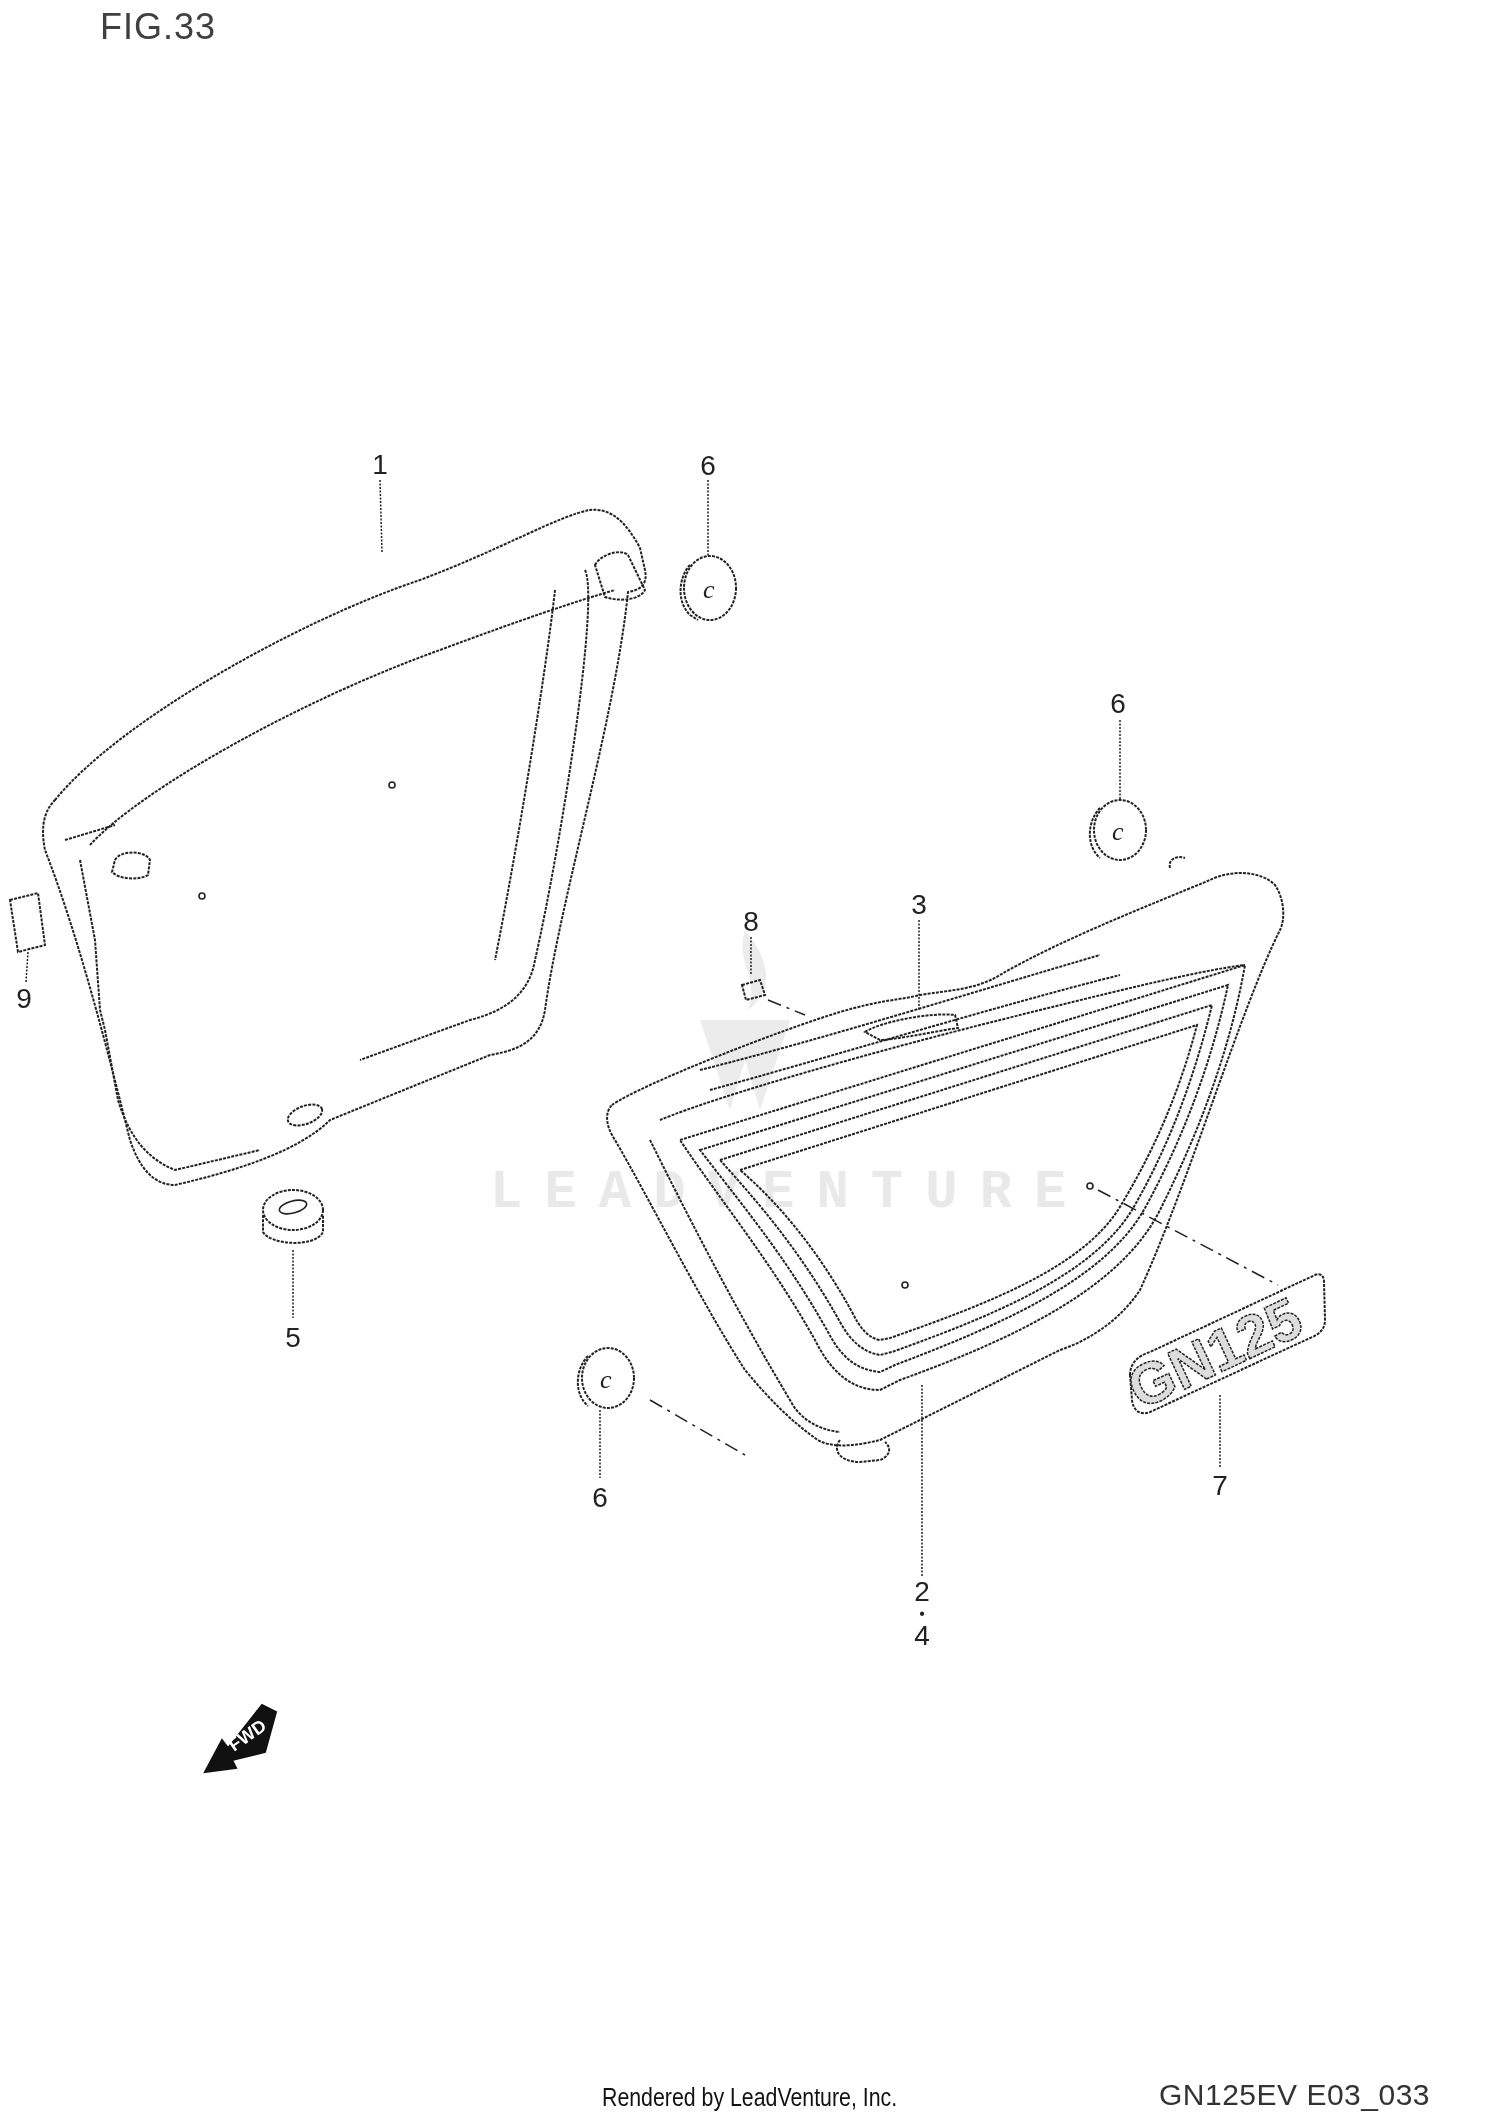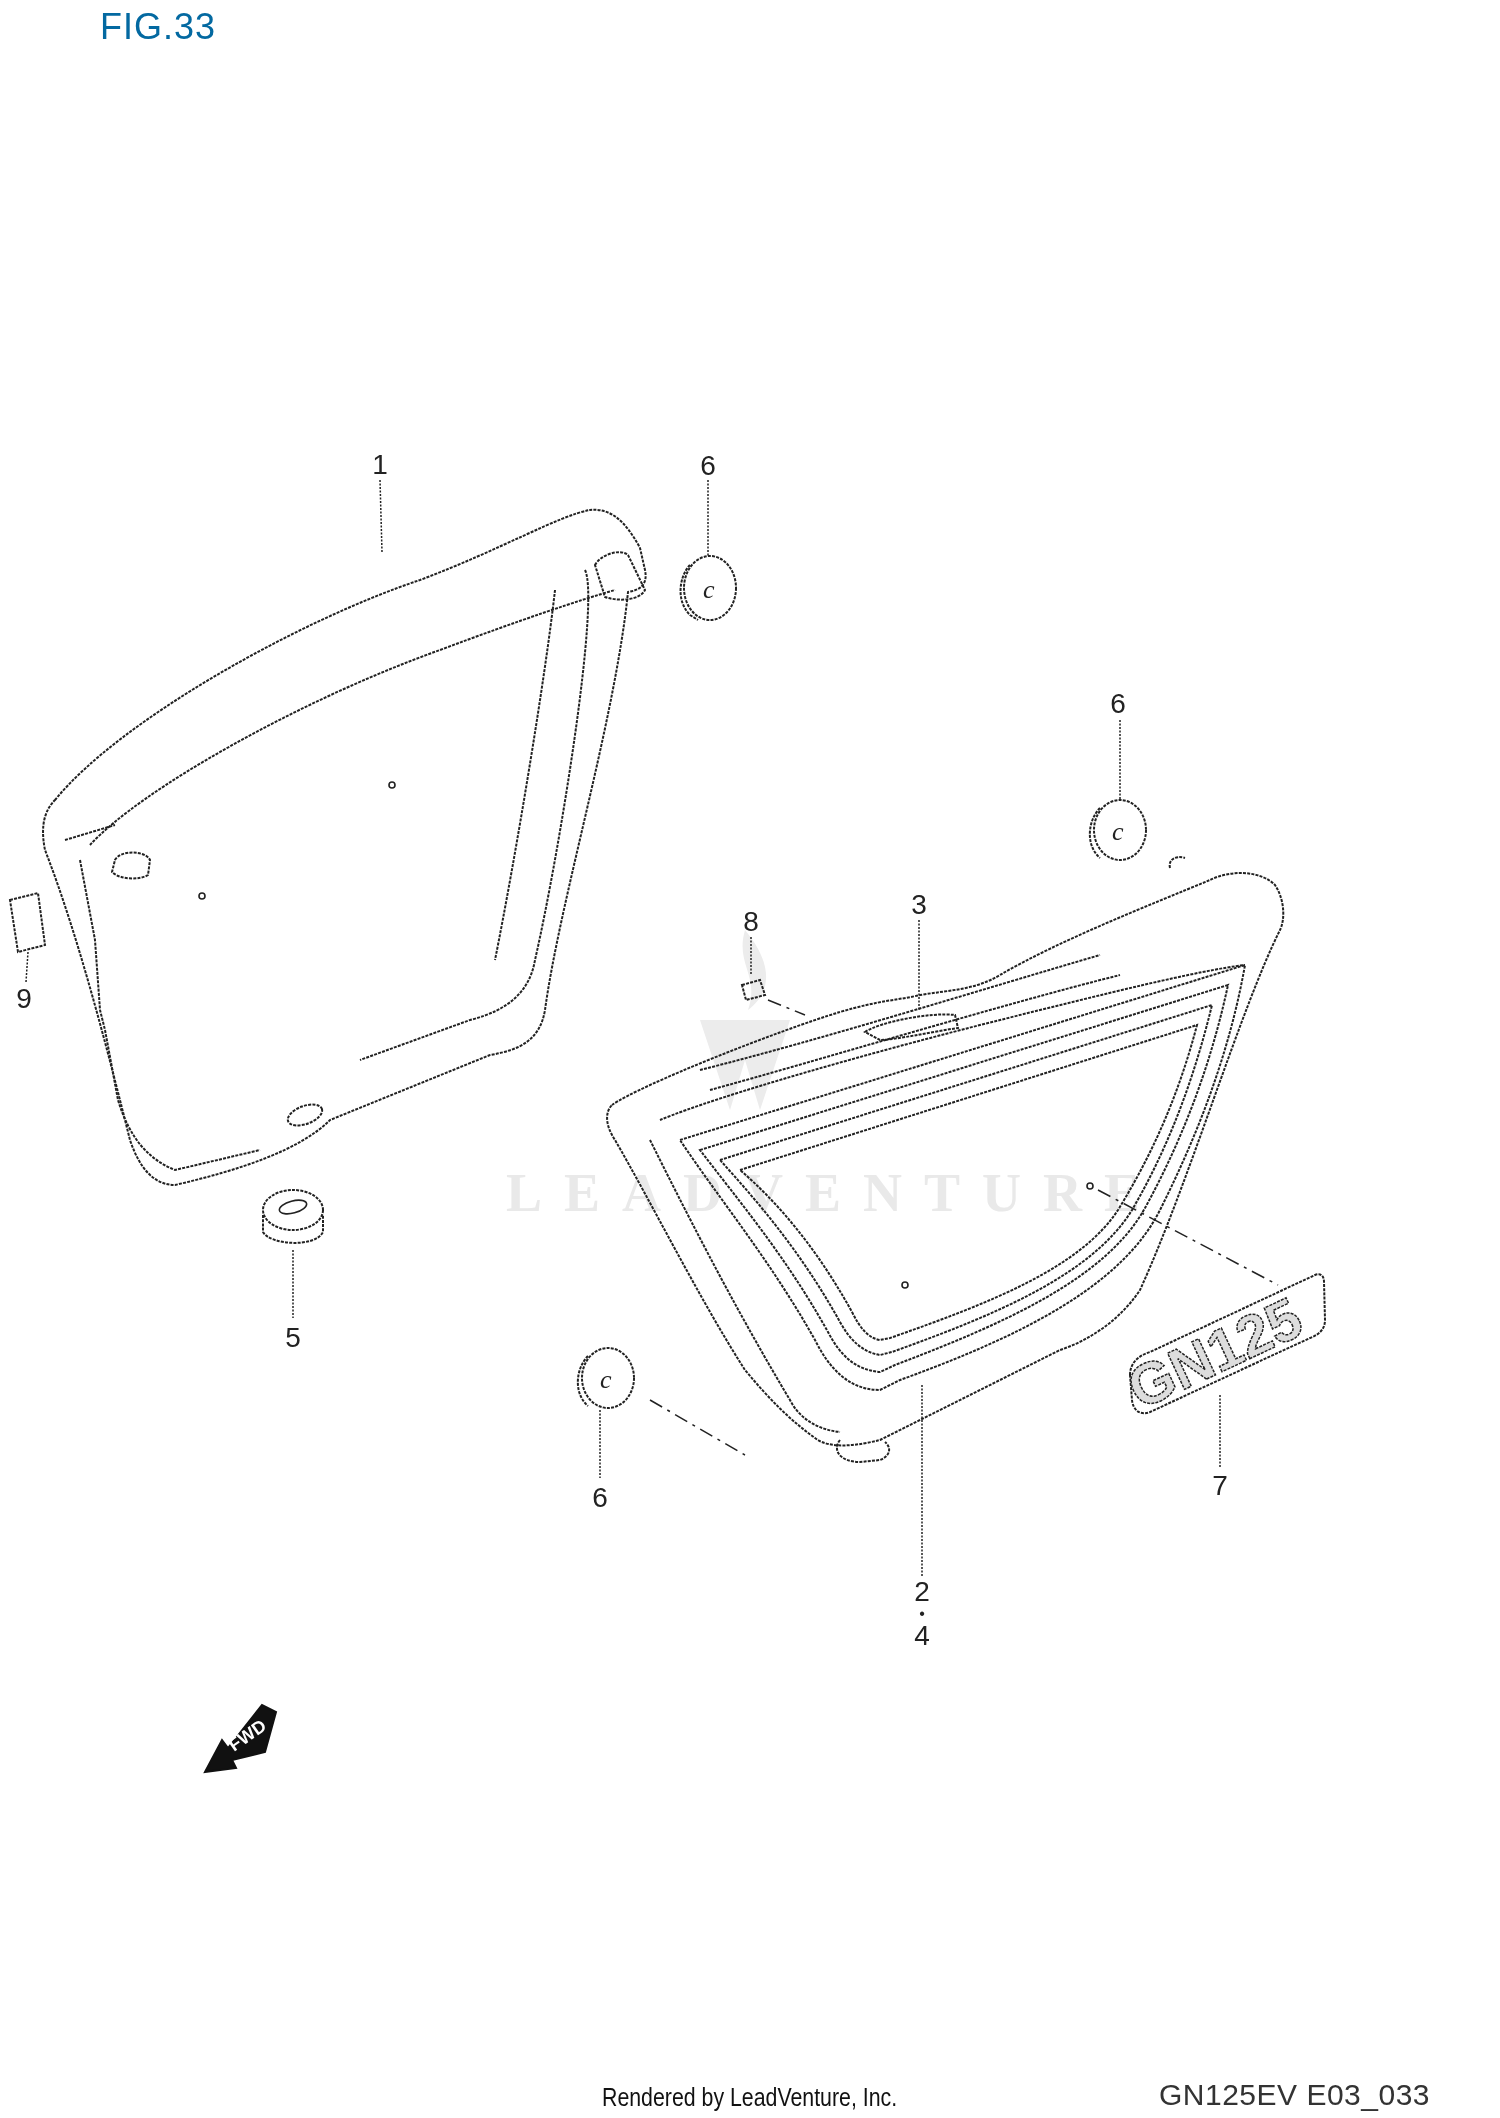--- a/index.html
+++ b/index.html
@@ -1,22 +1,22 @@
 <!DOCTYPE html>
 <html><head>
 <meta charset="utf-8">
 <style>
   html, body { margin: 0; padding: 0; background: #ffffff; }
   body { width: 1500px; height: 2118px; position: relative; overflow: hidden; font-family: "DejaVu Sans", sans-serif; color: #111; }
-  .fig-title { position: absolute; left: 100px; top: 6px; font-size: 36px; letter-spacing: 1px; color: #0369a1; font-family: "Liberation Sans", sans-serif; }
+  .fig-title { position: absolute; left: 100px; top: 6px; font-size: 36px; letter-spacing: 1px; color: #404040; font-family: "Liberation Sans", sans-serif; }
   svg.drawing { position: absolute; left: 0; top: 0; }
   .callout { position: absolute; font-family: "Liberation Sans", sans-serif; font-size: 28px; color: #222; transform: translate(-50%, -50%); line-height: 1; }
   .footer-credit { position: absolute; left: 602px; top: 2082px; font-family: "Liberation Sans", sans-serif; font-size: 26px; color: #111; transform: scaleX(0.82); transform-origin: left center; }
   .footer-code { position: absolute; left: 1130px; top: 2078px; font-family: "Liberation Sans", sans-serif; font-size: 30px; color: #333; letter-spacing: 0.5px; margin-left: 29px; }
-  .watermark { position: absolute; left: 490px; top: 1162px; font-family: Liberation Serif, serif; font-size: 54px; font-weight: bold; letter-spacing: 22px; color: #e9e9e9; margin-left: 16px; }
+  .watermark { position: absolute; left: 490px; top: 1162px; font-family: Liberation Mono, monospace; font-size: 54px; font-weight: bold; letter-spacing: 22px; color: #e9e9e9; }
   .line { fill: none; stroke: #222; stroke-width: 2; stroke-dasharray: 3 1.2; }
   .thin { fill: none; stroke: #222; stroke-width: 1.6; }
   .leader { stroke: #222; stroke-width: 1.5; stroke-dasharray: 2 1.5; fill: none; }
   .phantom { stroke: #222; stroke-width: 1.5; stroke-dasharray: 14 6 3 6; fill: none; }
 </style>
 </head>
 <body>
 
 <div class="fig-title">FIG.33</div>
 

